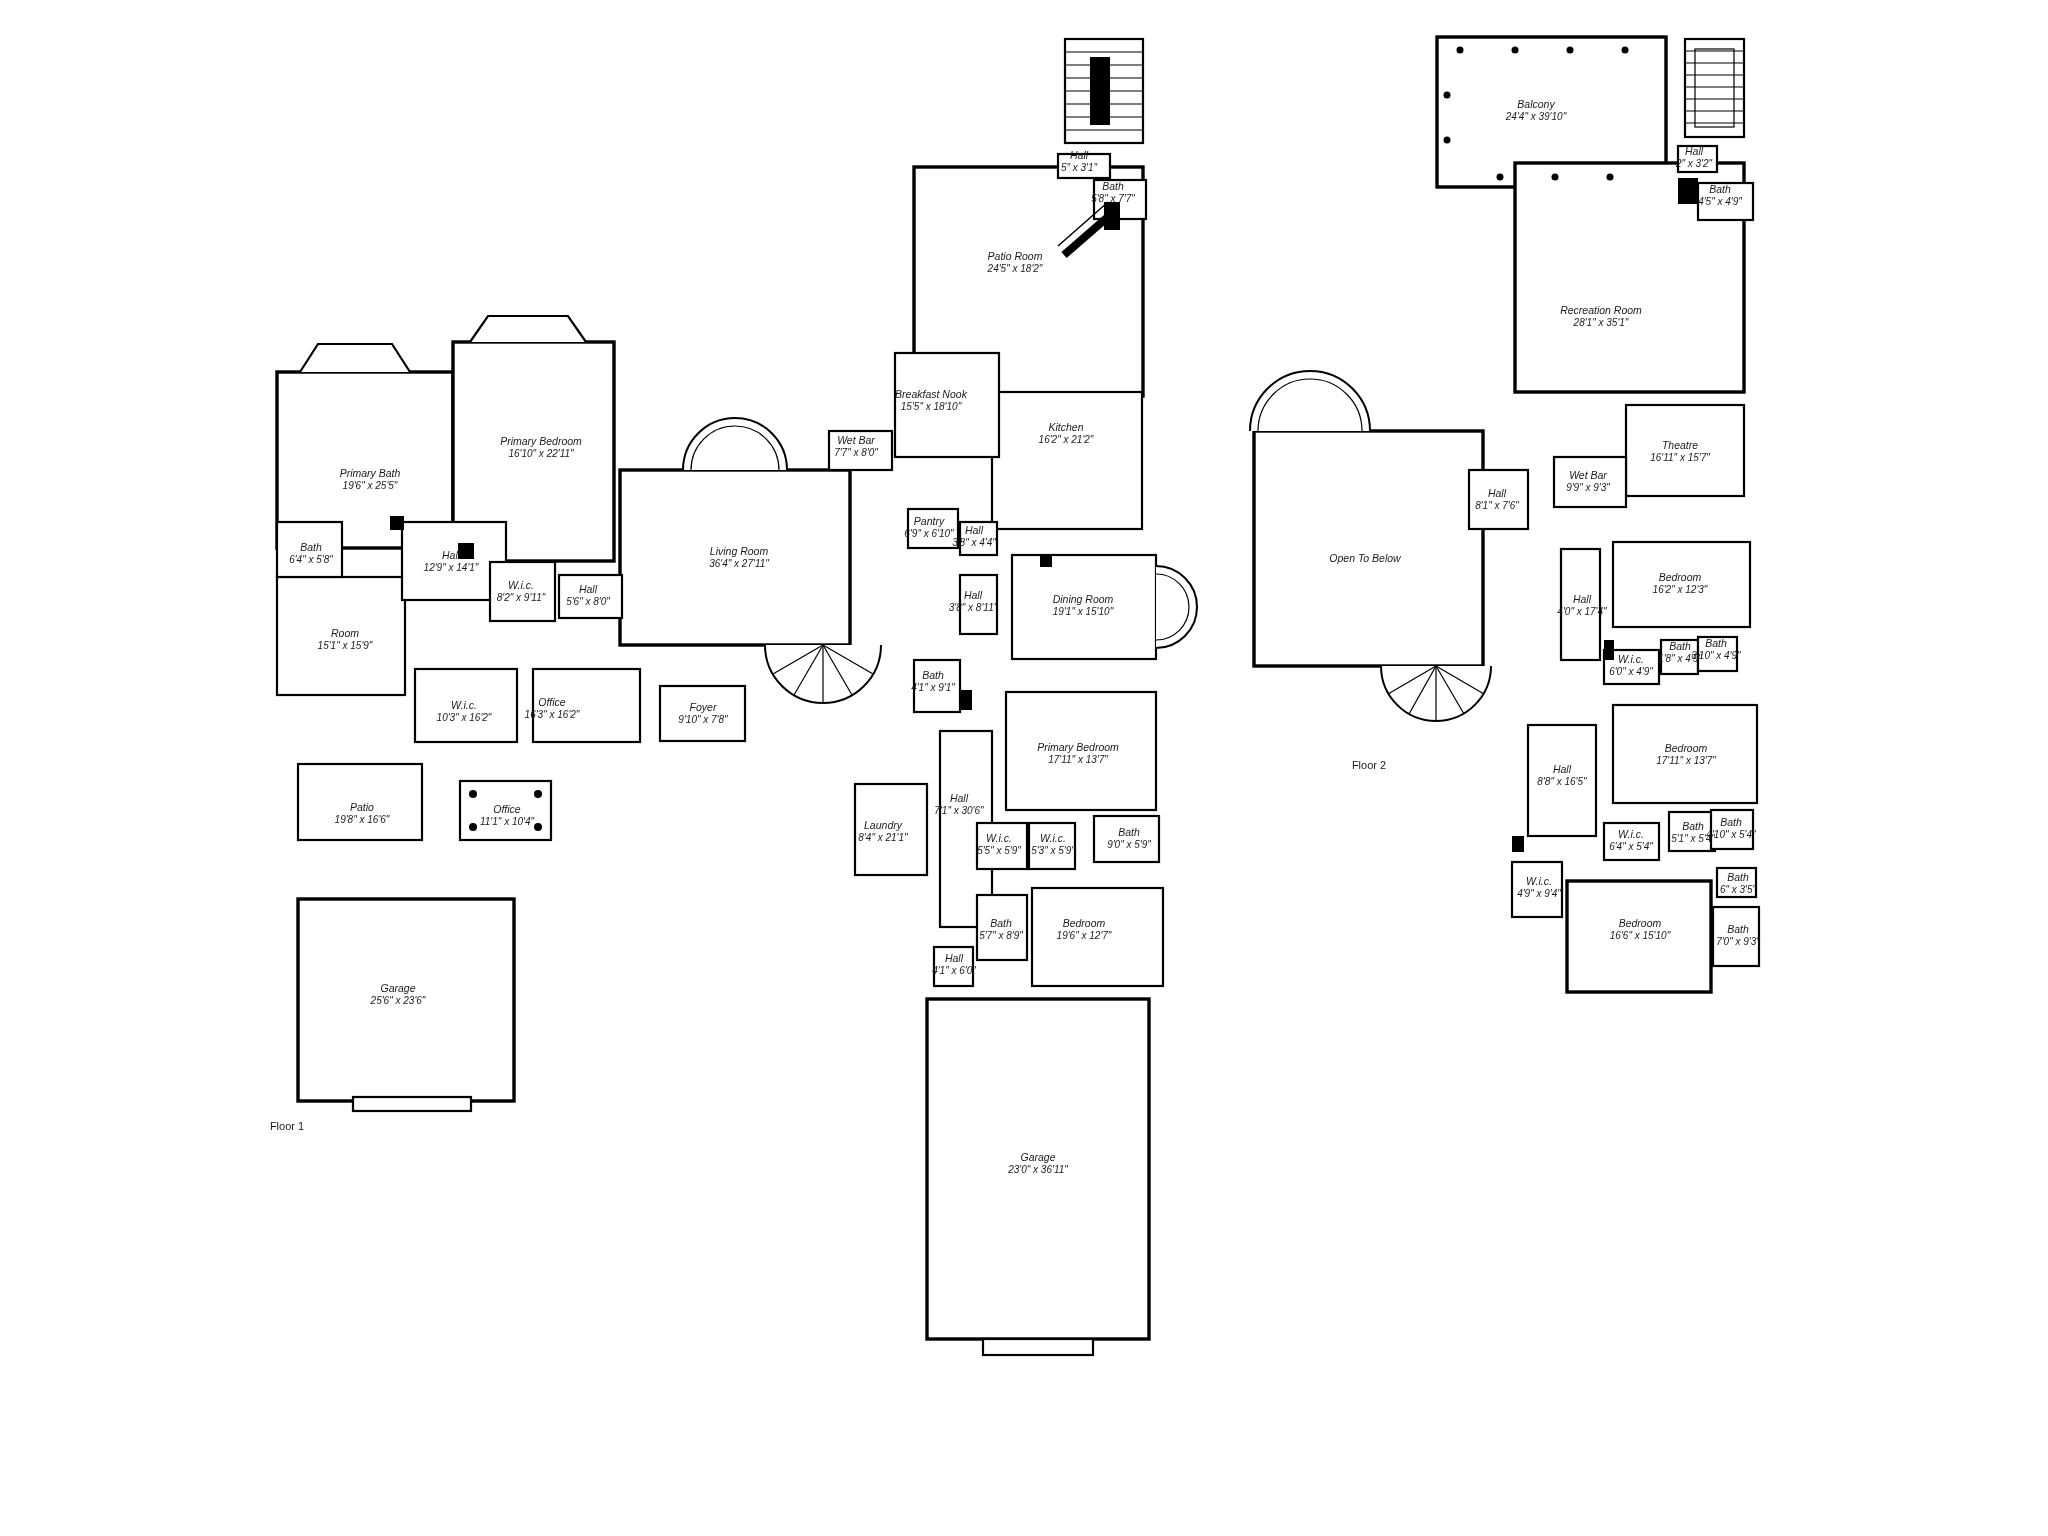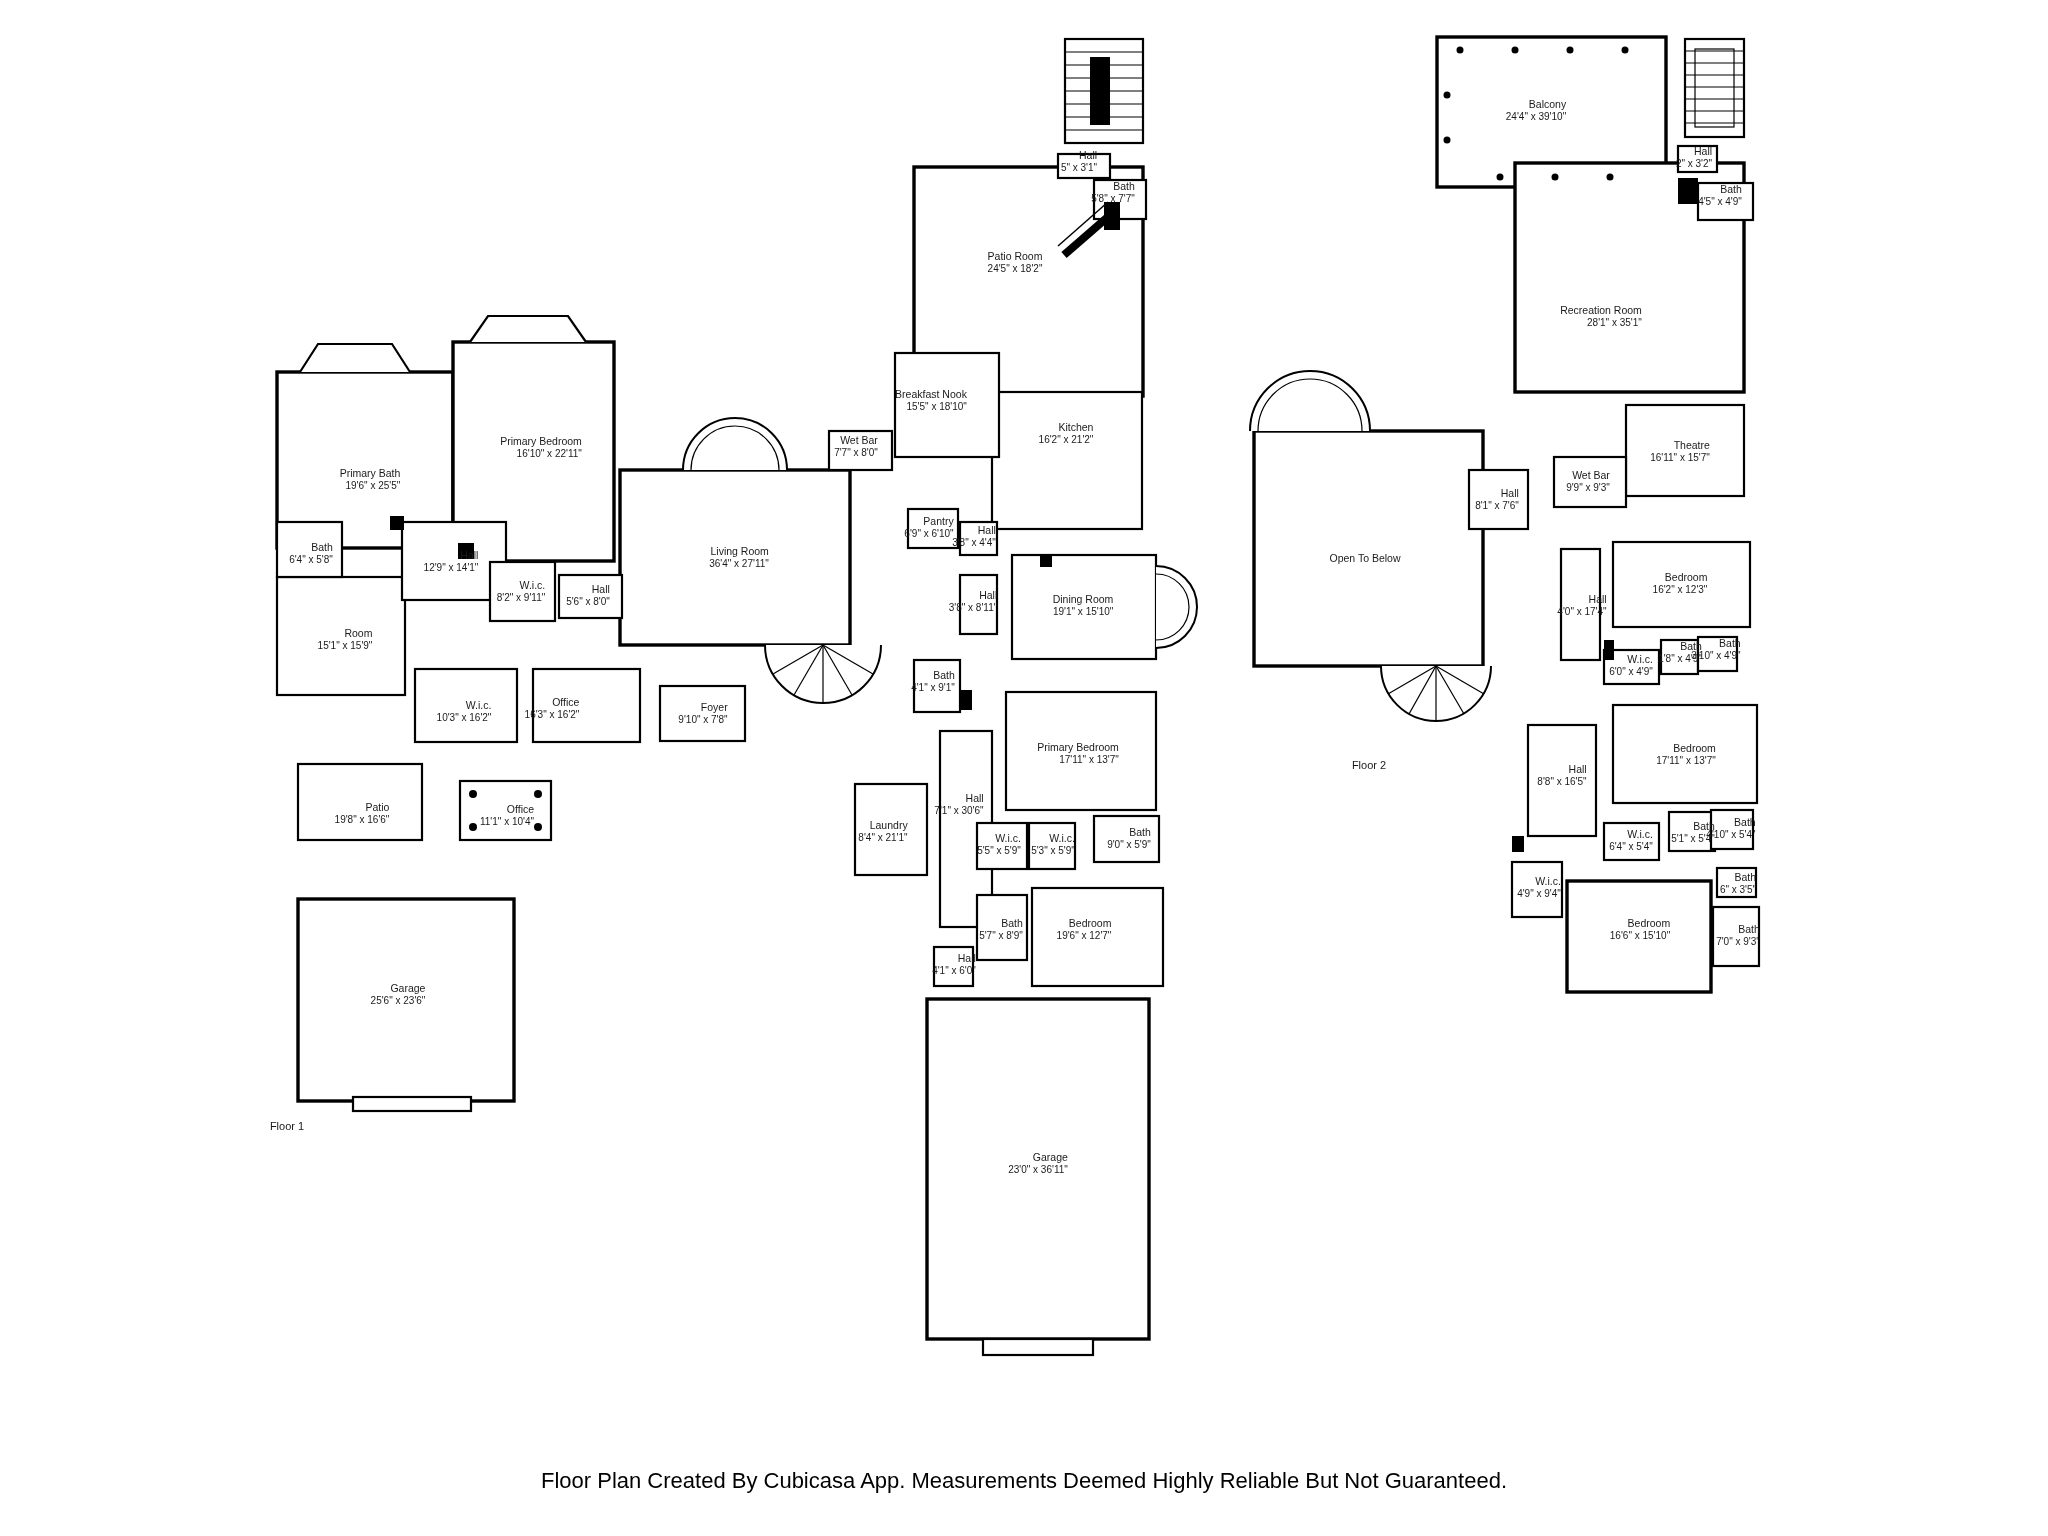--- a/index.html
+++ b/index.html
@@ -11,21 +11,21 @@
   svg .room  { fill:#ffffff; stroke:#000000; stroke-width:2.2; }
   svg .thick { stroke-width:3.4; }
   svg .bay   { fill:#ffffff; stroke:#000000; stroke-width:2.2; }
   svg .arc   { fill:#ffffff; stroke:#000000; stroke-width:2; }
   svg .arc2  { fill:none; stroke:#000000; stroke-width:1.2; }
   svg .tread { stroke:#000000; stroke-width:1.2; }
   svg .blackfill { fill:#000000; stroke:none; }
   svg .dot   { fill:#000000; stroke:none; }
   svg .fire  { stroke:#000000; }
   .labels { position:absolute; left:0; top:0; width:100%; height:100%; }
-  .room-label { position:absolute; transform:translate(-50%,-50%); text-align:right; color:#1a1a1a; white-space:nowrap; }
+  .room-label { position:absolute; transform:translate(-50%,-50%); text-align:center; color:#1a1a1a; white-space:nowrap;font-style:italic; }
   .room-name { font-size:10.5px; line-height:1.25; }
   .room-dims { font-size:10px;  line-height:1.2; }
   .floor-label { position:absolute; transform:translate(-50%,-50%); font-size:11px; color:#1a1a1a; white-space:nowrap; }
   .footer { position:absolute; left:0; top:1468px; width:100%; text-align:center; font-size:22px; color:#000000; }
 </style>
 </head>
 <body>
 
 <div class="canvas">
 
@@ -386,14 +386,13 @@
         <div class="room-name">Bedroom</div>
         <div class="room-dims">16'6" x 15'10"</div>
       </div>
       <div class="room-label" style="left: 1738px; top: 936px;">
         <div class="room-name">Bath</div>
         <div class="room-dims">7'0" x 9'3"</div>
       </div>
       <div class="floor-label" style="left: 1369px; top: 765px;">Floor 2</div>
     </div>
 
-  <div class="footer">Floor Plan Created By Cubicasa App. Measurements Deemed Highly Reliable But Not Guaranteed.</div>
 </div>
 
 </body></html>

